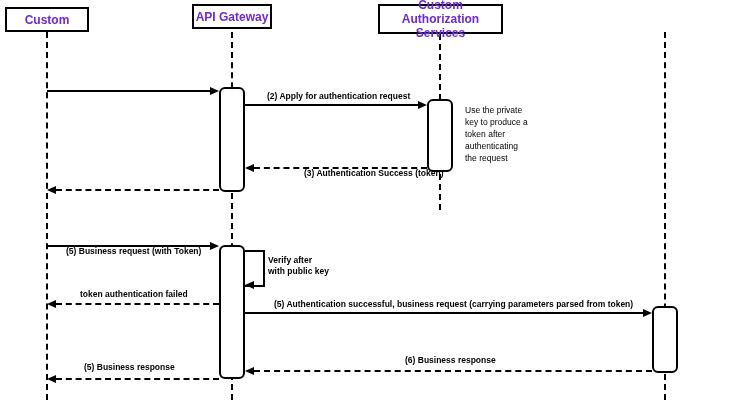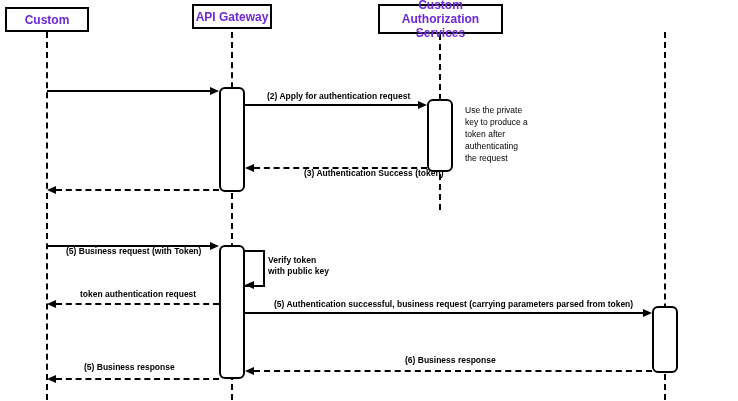--- a/index.html
+++ b/index.html
@@ -66,26 +66,26 @@
 
   <div class="mline dashed" style="left:56px;top:189px;width:163px;"></div>
   <div class="arr left" style="left:47px;top:186px;"></div>
 
   <div class="mline" style="left:47px;top:245px;width:164px;"></div>
   <div class="arr right" style="left:210px;top:242px;"></div>
   <div class="mlabel" style="left:66px;top:231px;margin-top:15px;">(5) Business request (with Token)</div>
 
   <div class="self-loop" style="left:245px;top:250px;width:20px;height:37px;"></div>
   <div class="arr left" style="left:245px;top:281px;"></div>
-  <div class="mlabel" style="left:268px;top:255px;">Verify token
+  <div class="mlabel" style="left:268px;top:255px;">Verify after
 with public key</div>
 
   <div class="mline dashed" style="left:56px;top:303px;width:163px;"></div>
   <div class="arr left" style="left:47px;top:300px;"></div>
-  <div class="mlabel" style="left:80px;top:289px;">token authentication request</div>
+  <div class="mlabel" style="left:80px;top:289px;">token authentication failed</div>
 
   <div class="mline" style="left:245px;top:312px;width:398px;"></div>
   <div class="arr right" style="left:643px;top:309px;"></div>
   <div class="mlabel" style="left:274px;top:299px;">(5) Authentication successful, business request (carrying parameters parsed from token)</div>
 
   <div class="mline dashed" style="left:254px;top:370px;width:398px;"></div>
   <div class="arr left" style="left:245px;top:367px;"></div>
   <div class="mlabel" style="left:405px;top:355px;">(6) Business response</div>
 
   <div class="mline dashed" style="left:56px;top:378px;width:163px;"></div>

